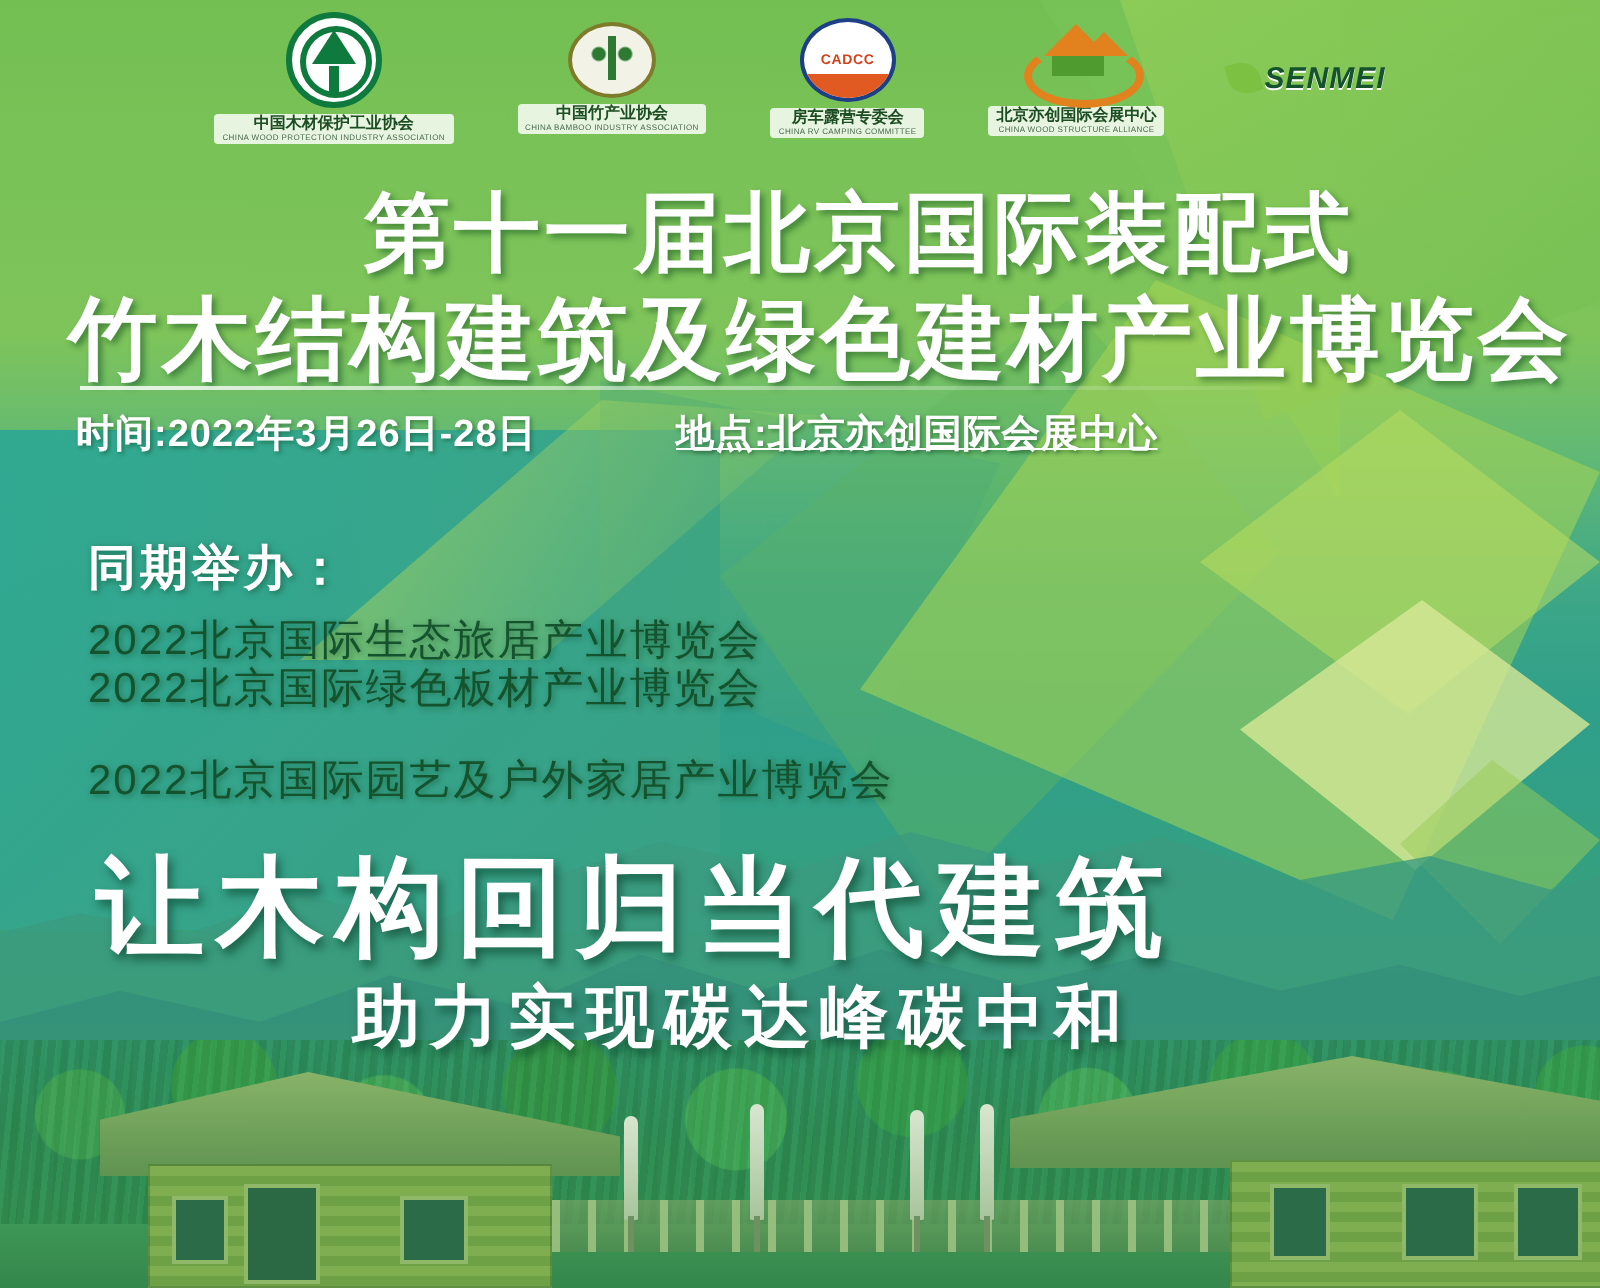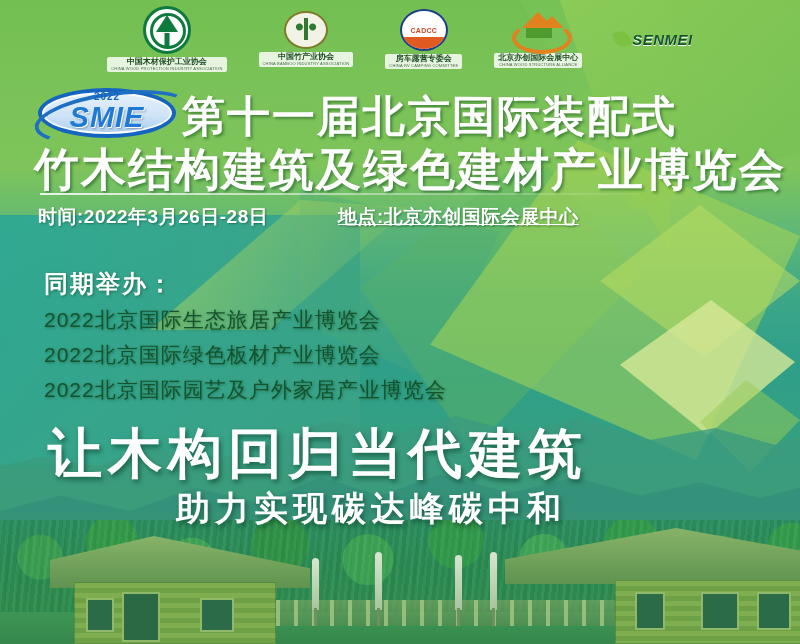--- a/index.html
+++ b/index.html
@@ -299,21 +299,21 @@
     position:absolute;left:44px;top:268px;
     font-size:24px;font-weight:700;color:#fff;letter-spacing:2px;
     text-shadow:1px 1px 3px rgba(0,60,20,.5);
   }
   .ev{
     position:absolute;left:44px;
     font-size:21px;color:#14532d;letter-spacing:1px;
     text-shadow:1px 1px 3px rgba(0,60,20,.45);white-space:nowrap;
   }
   .ev.e0{top:306px;}
-  .ev.e1{top:341px;}
+  .ev.e1{top:330px;}
   .ev.e2{top:376px;}
 
   
   .slogan{
     position:absolute;color:#fff;font-weight:700;
     font-family:"DejaVu Serif","Liberation Serif",serif;
     text-shadow:2px 3px 5px rgba(0,50,30,.55);
     white-space:nowrap;
   }
   .slogan.s1{left:48px;top:418px;font-size:54px;letter-spacing:6px;}
@@ -414,26 +414,20 @@
 
     <div class="logo">
       <div class="lg5-mark">
         <span class="leaf"></span>
         <span class="word">SENMEI</span>
       </div>
     </div>
 
   </div>
 
-  <div class="smie">
-    <span class="oval"></span>
-    <span class="swoosh"></span>
-    <span class="yr">2022</span>
-    <span class="nm">SMIE</span>
-  </div>
 
   <div class="title-1">第十一届北京国际装配式</div>
   <div class="title-2">竹木结构建筑及绿色建材产业博览会</div>
   <div class="divider"></div>
 
   <div class="meta date">时间:2022年3月26日-28日</div>
   <div class="meta venue">地点:北京亦创国际会展中心</div>
 
   <div class="concurrent-h">同期举办：</div>
   <div class="ev e0">2022北京国际生态旅居产业博览会</div>

